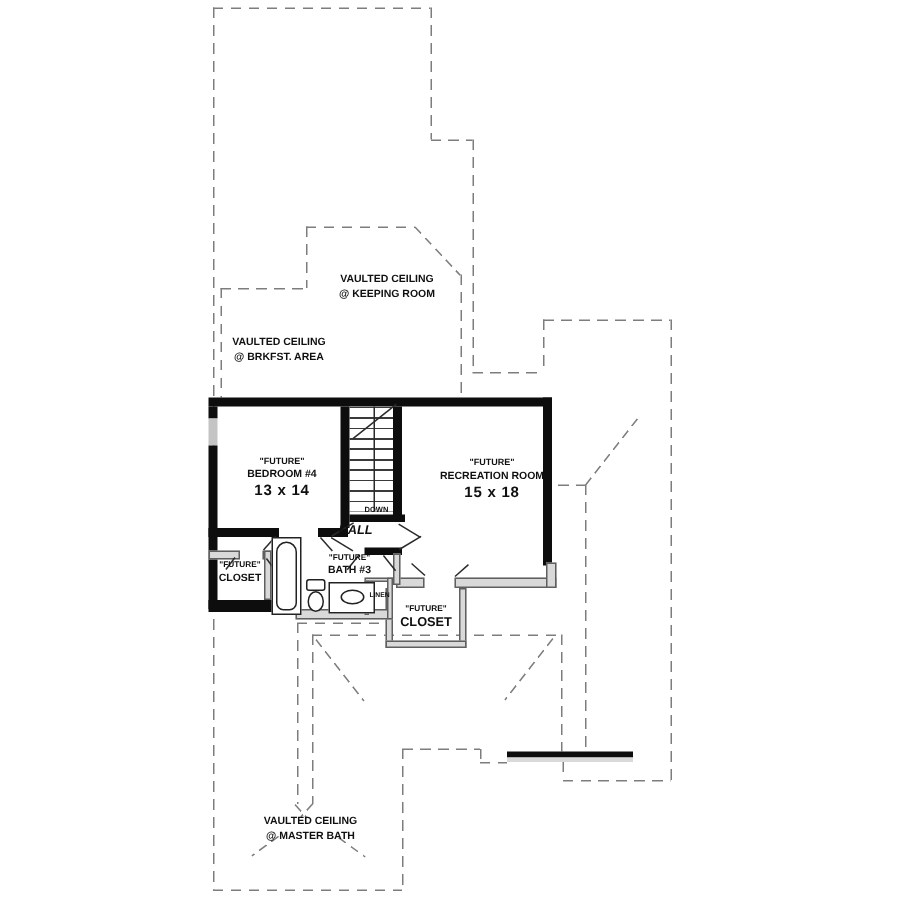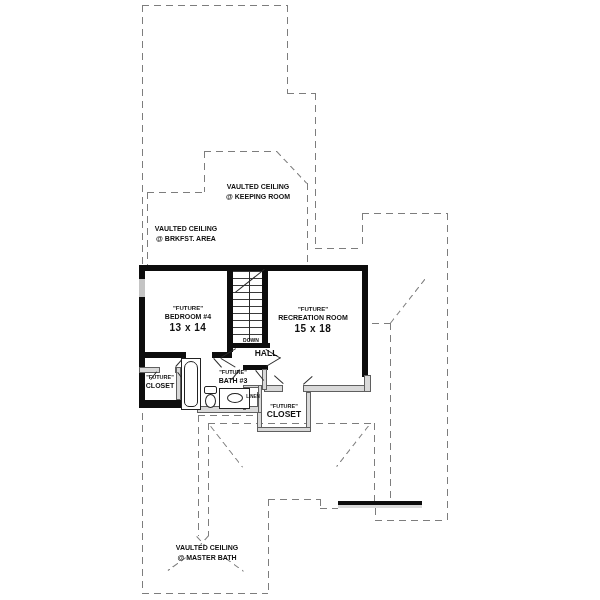--- a/index.html
+++ b/index.html
@@ -134,27 +134,27 @@
   </div>
   <div class="lbl t7" style="left:186px;top:224px;">
     <div>VAULTED CEILING</div>
     <div>@ BRKFST. AREA</div>
   </div>
   <div class="lbl" style="left:188px;top:305px;">
     <div class="t6">"FUTURE"</div>
     <div class="t7">BEDROOM #4</div>
     <div class="t10">13 x 14</div>
   </div>
-  <div class="lbl" style="left:313px;top:306px;">
+  <div class="lbl" style="left:328px;top:306px;">
     <div class="t6">"FUTURE"</div>
     <div class="t7">RECREATION ROOM</div>
     <div class="t10">15 x 18</div>
   </div>
   <div class="lbl t5" style="left:251px;top:338px;">DOWN</div>
-  <div class="lbl t8" style="left:266px;top:349px;">HALL</div>
+  <div class="lbl t8" style="left:237px;top:349px;font-style:italic;">HALL</div>
   <div class="lbl" style="left:160px;top:374px;">
     <div class="t55">"FUTURE"</div>
     <div class="t7">CLOSET</div>
   </div>
   <div class="lbl" style="left:233px;top:369px;">
     <div class="t55">"FUTURE"</div>
     <div class="t7">BATH #3</div>
   </div>
   <div class="lbl t45" style="left:253px;top:394px;">LINEN</div>
   <div class="lbl" style="left:284px;top:403px;">

